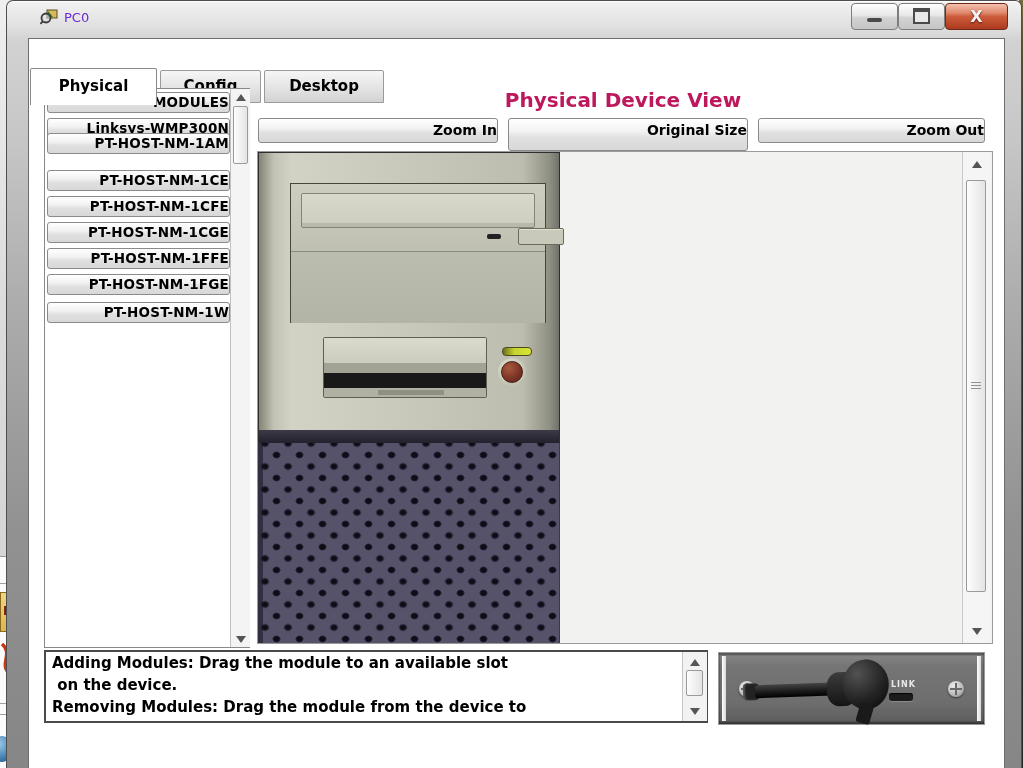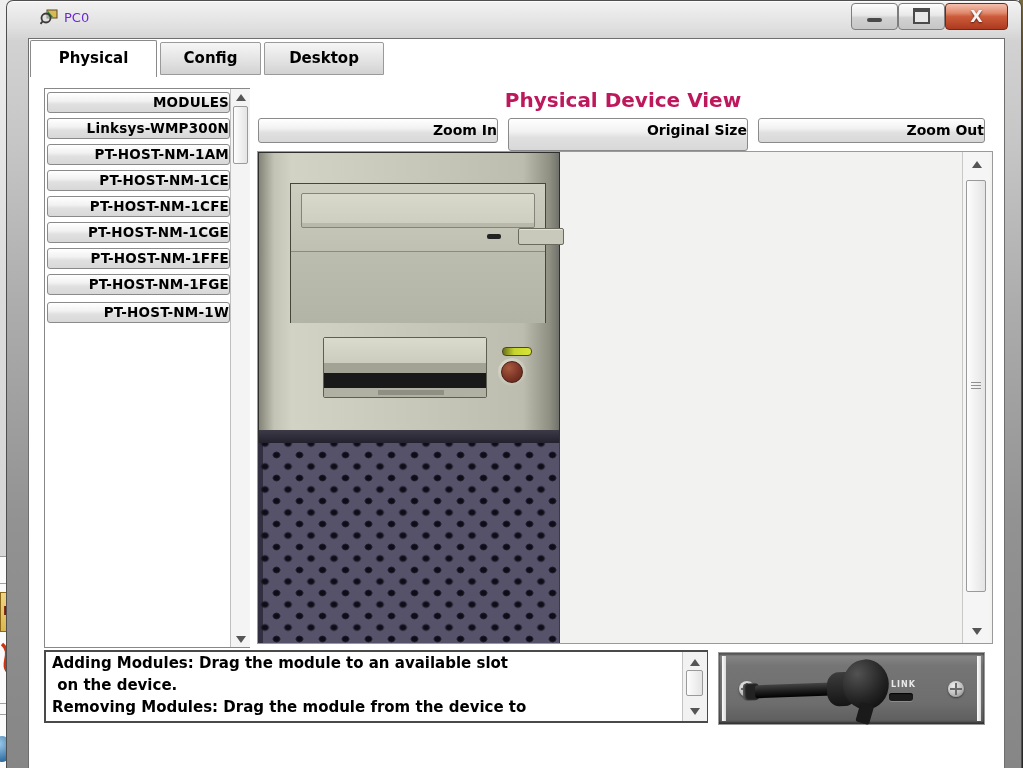--- a/index.html
+++ b/index.html
@@ -38,21 +38,21 @@
     border-color:#6e2a18;display:flex;align-items:center;}
   .glyph-min{width:15px;height:4px;background:#4a4a4a;border-radius:2px;margin-bottom:7px;}
   .glyph-restore{width:13px;height:10px;border:2px solid #4a4a4a;border-top-width:4px;margin-bottom:5px;background:#e8e8e8;}
   .glyph-close{color:#f4f4f4;font-weight:bold;font-size:16px;text-shadow:0 1px 2px rgba(60,10,0,.8);}
 
   
   #content{left:28px;top:38px;width:975px;height:730px;background:#ffffff;
     border-left:1px solid #6e6e6e;border-top:1px solid #6e6e6e;border-right:1px solid #6e6e6e;}
 
   
-  .tab{box-sizing:border-box;font-weight:bold;text-align:center;}
+  .tab{box-sizing:border-box;font-weight:bold;text-align:center;margin-top:28px;}
   #tab-physical{left:30px;top:40px;width:127px;height:37px;background:#ffffff;
     border:1px solid #8a8a8a;border-bottom:none;border-radius:2px 2px 0 0;
     font-size:15px;line-height:34px;z-index:5;}
   #tab-config{left:160px;top:42px;width:101px;height:33px;line-height:31px;font-size:15px;
     background:linear-gradient(180deg,#f6f6f6,#dedede 70%,#d2d2d2);border:1px solid #9a9a9a;border-radius:2px 2px 0 0;}
   #tab-desktop{left:264px;top:42px;width:120px;height:33px;line-height:31px;font-size:15px;
     background:linear-gradient(180deg,#f6f6f6,#dedede 70%,#d2d2d2);border:1px solid #9a9a9a;border-radius:2px 2px 0 0;}
 
   
   .btn3d{box-sizing:border-box;border:1px solid #8a8a8a;border-radius:3px;color:#000;
@@ -189,21 +189,21 @@
   <div class="abs" id="content"></div>
 
   <div class="abs tab" id="tab-physical">Physical</div>
   <div class="abs tab" id="tab-config">Config</div>
   <div class="abs tab" id="tab-desktop">Desktop</div>
 
   <div class="abs" id="modules-panel">
     <div class="module-btn btn3d" style="top:3px;">MODULES</div>
     <div id="modules-list">
         <div class="module-btn btn3d" style="top: 29px;">Linksys-WMP300N</div>
-        <div class="module-btn btn3d" style="top: 55px; padding-left: 32px;">PT-HOST-NM-1AM</div>
+        <div class="module-btn btn3d" style="top: 44px; padding-left: 32px;">PT-HOST-NM-1AM</div>
         <div class="module-btn btn3d" style="top: 81px;">PT-HOST-NM-1CE</div>
         <div class="module-btn btn3d" style="top: 107px;">PT-HOST-NM-1CFE</div>
         <div class="module-btn btn3d" style="top: 133px;">PT-HOST-NM-1CGE</div>
         <div class="module-btn btn3d" style="top: 159px;">PT-HOST-NM-1FFE</div>
         <div class="module-btn btn3d" style="top: 185px;">PT-HOST-NM-1FGE</div>
         <div class="module-btn btn3d" style="top: 213px;">PT-HOST-NM-1W</div>
       </div>
   </div>
   <div class="abs" id="modules-scrollbar">
     <div class="sb-arrow" style="top:0;">

